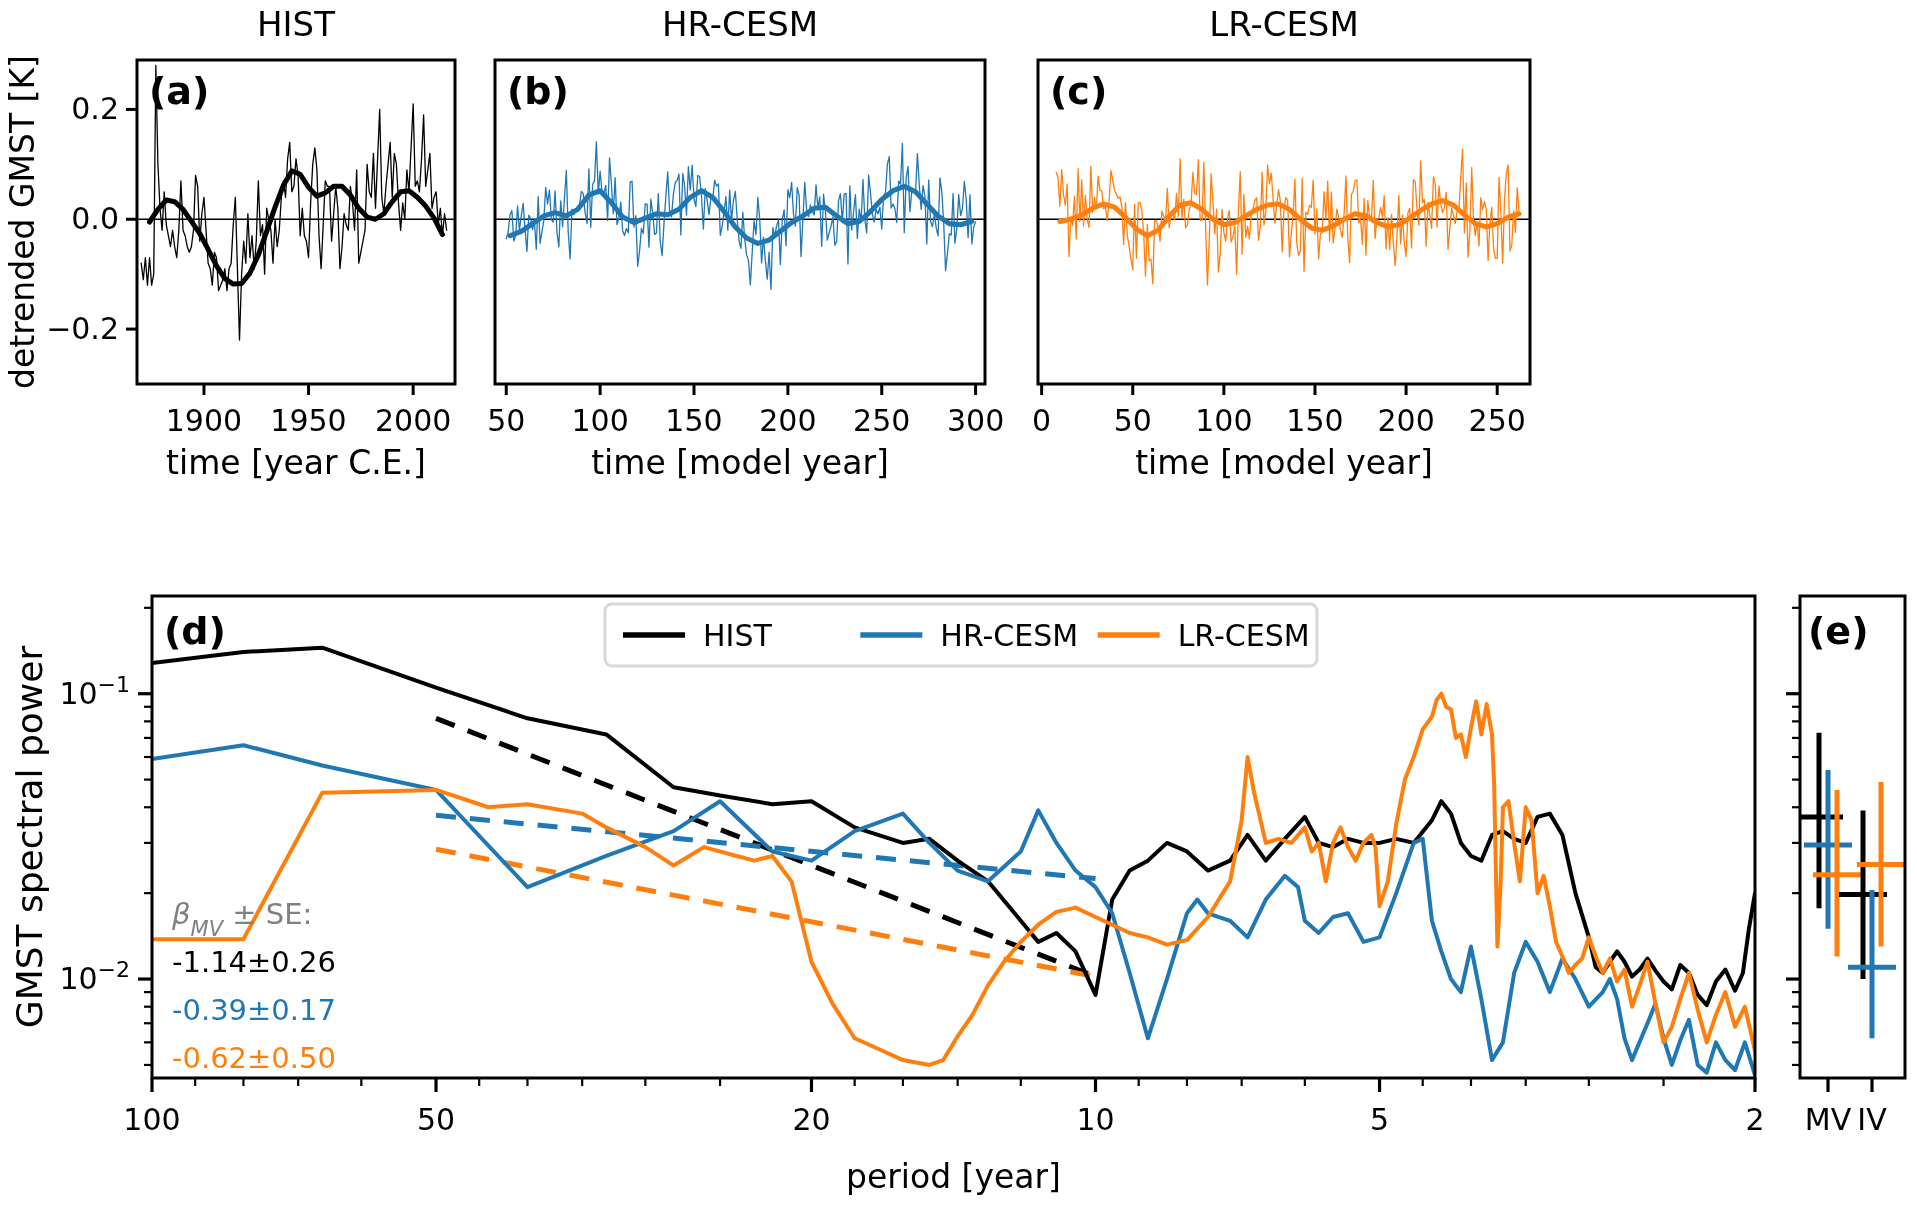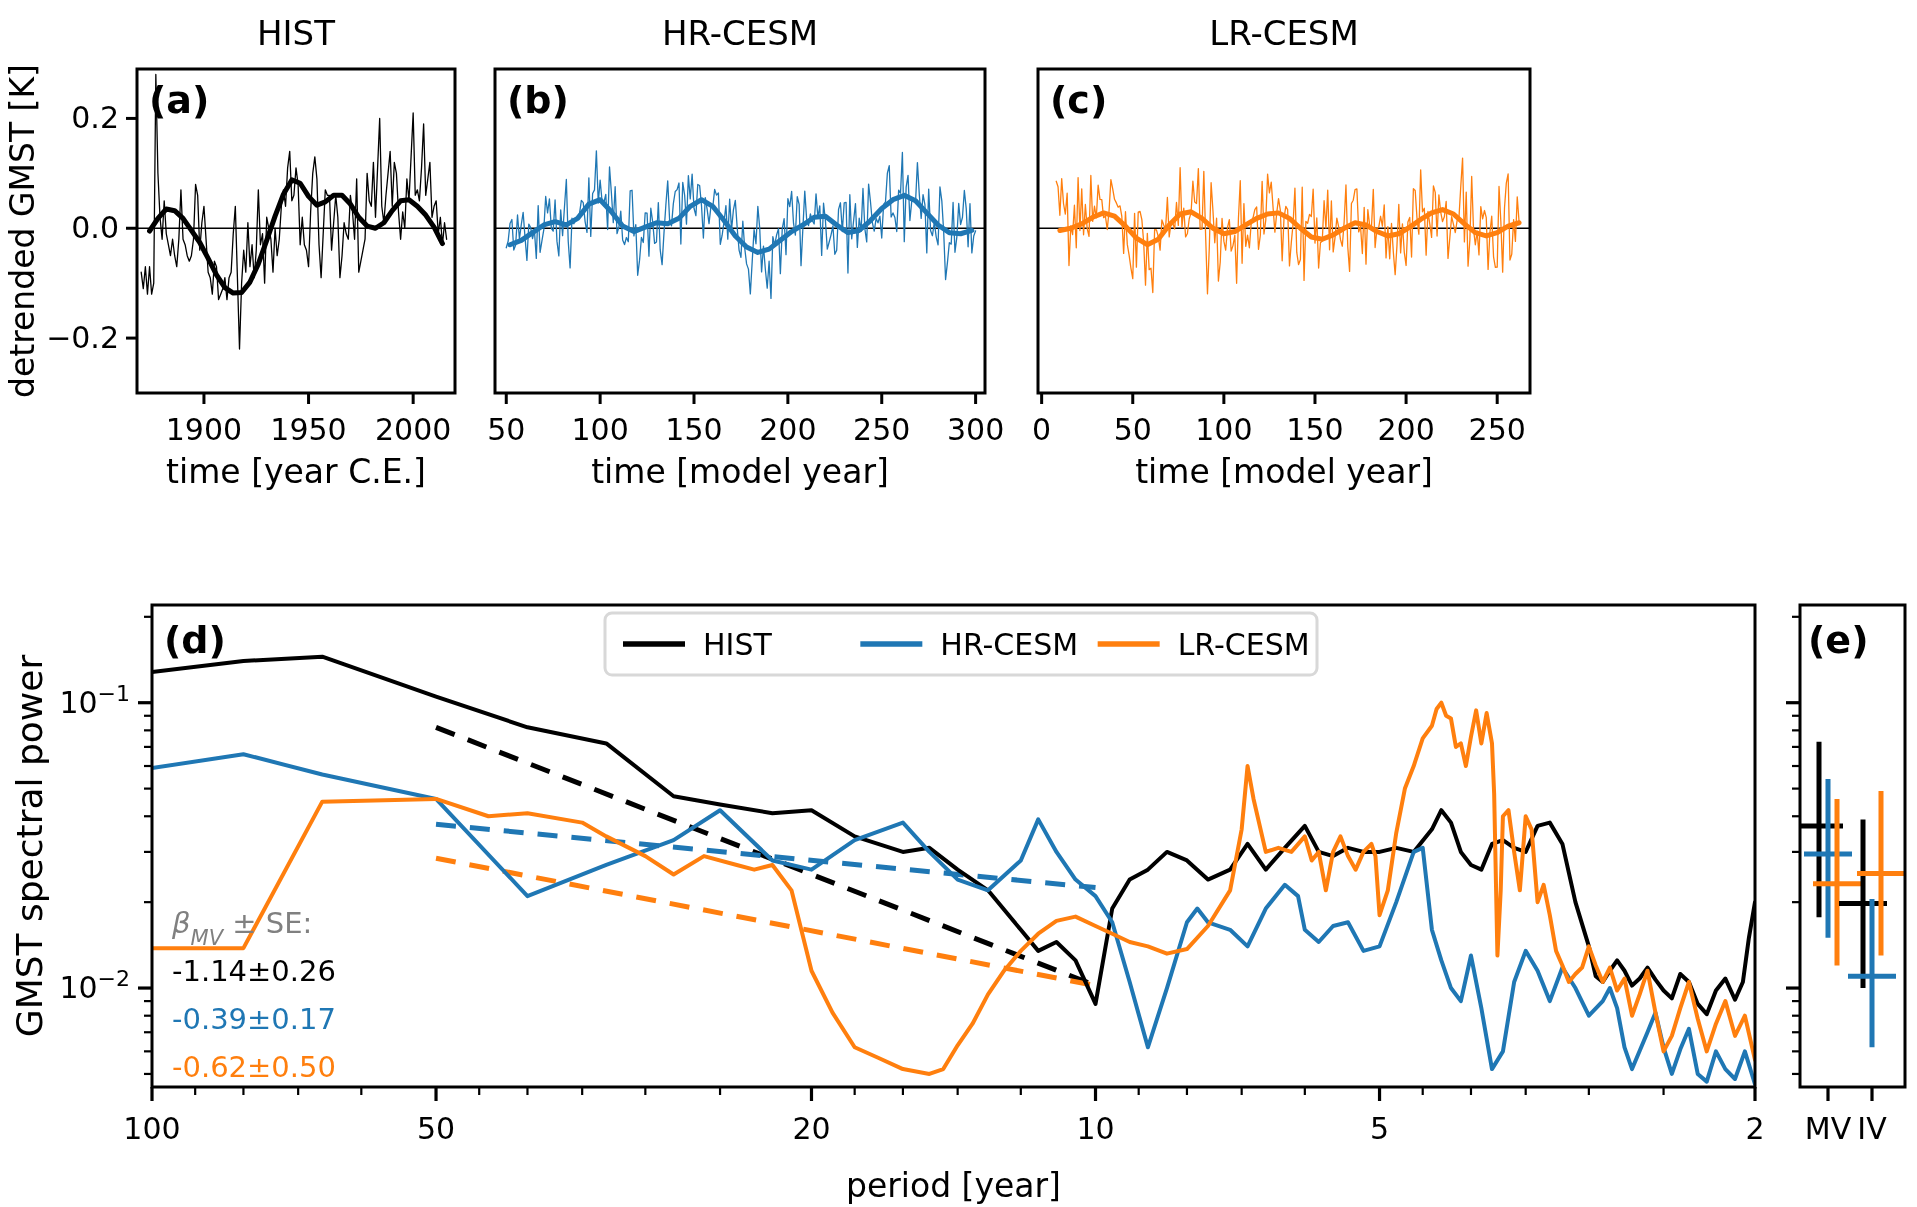--- a/index.html
+++ b/index.html
@@ -1,18 +1,18 @@
 <!DOCTYPE html>
 <html><head>
 <meta charset="utf-8">
 <style>
   html,body{margin:0;padding:0;background:#ffffff;}
   body{width:1917px;height:1207px;position:relative;
        font-family:"DejaVu Sans","Liberation Sans",sans-serif;color:#000;}
-  .fig{position:absolute;inset:0;margin-top:9px;}
+  .fig{position:absolute;inset:0;}
   svg{display:block;}
   text{font-family:"DejaVu Sans","Liberation Sans",sans-serif;}
   .ttl{font-size:34px;fill:#000;text-anchor:middle;}
   .pl{font-size:38px;font-weight:bold;fill:#000;}
   .tick{font-size:30px;fill:#000;text-anchor:middle;}
   .ticky{font-size:30px;fill:#000;text-anchor:end;}
   .axlab{font-size:33px;fill:#000;text-anchor:middle;}
   .legtxt{font-size:30px;fill:#000;}
   .anno{font-size:29px;}
 </style>

